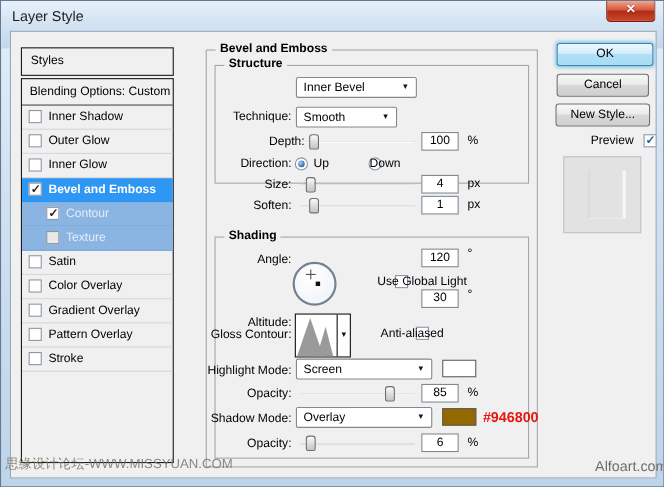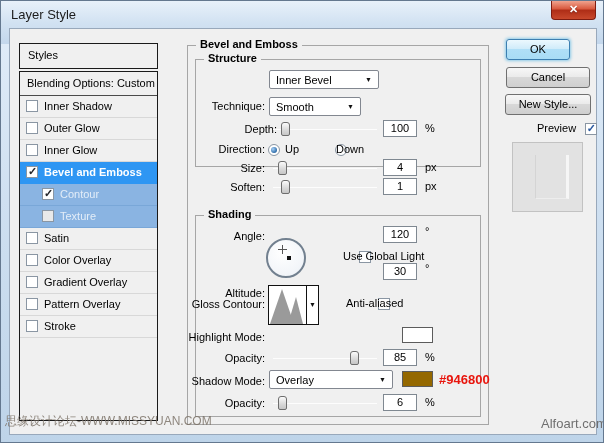--- a/index.html
+++ b/index.html
@@ -243,20 +243,24 @@
       <polygon points="19,38 27,11 34,38" fill="#9a9a9a"></polygon>
     </svg>
     <div class="strip">
       <span>▼</span>
     </div>
   </div>
   <span class="abs cb" style="left:328px; top:295px;"></span>
   <span class="abs small" style="left:345px; top:296px;">Anti-aliased</span>
 
   <span class="abs lbl" style="left:172px; top:330px;">Highlight Mode:</span>
+  <div class="abs combo" style="left:268px; top:325px; width:124px;">
+    <span class="cval">Screen</span>
+    <span class="caret">▼</span>
+  </div>
   <div class="abs swatch" style="left:401px; top:326px; background:#ffffff;"></div>
 
   <span class="abs lbl" style="left:172px; top:351px;">Opacity:</span>
   <div class="slider" style="left:272px; top:349px;">
     <div class="track"></div>
     <div class="thumb" style="left:74%;"></div>
   </div>
   <div class="abs valbox" style="left:382px; top:348px;">85</div>
   <span class="abs small" style="left:424px; top:350px;">%</span>
 
@@ -270,21 +274,21 @@
 
   <span class="abs lbl" style="left:172px; top:396px;">Opacity:</span>
   <div class="slider" style="left:272px; top:394px;">
     <div class="track"></div>
     <div class="thumb" style="left:5%;"></div>
   </div>
   <div class="abs valbox" style="left:382px; top:393px;">6</div>
   <span class="abs small" style="left:424px; top:395px;">%</span>
 
   
-  <div class="abs btn default" style="left:505px; top:38px; width:64px; height:21px;">OK</div>
+  <div class="abs btn default" style="left:505px; top:38px; width:88px; height:21px;">OK</div>
   <div class="abs btn" style="left:505px; top:66px; width:84px; height:21px;">Cancel</div>
   <div class="abs btn" style="left:504px; top:93px; width:86px; height:21px;">New Style...</div>
   <span class="abs cb blue checked" style="left:518px; top:120px;"></span>
   <span class="abs small" style="left:536px; top:121px;">Preview</span>
   <div class="thumbprev" style="left:511px; top:141px; width:71px; height:70px;">
     <div class="inner"></div>
   </div>
 
   
   <span class="watermark">思缘设计论坛-WWW.MISSYUAN.COM</span>

